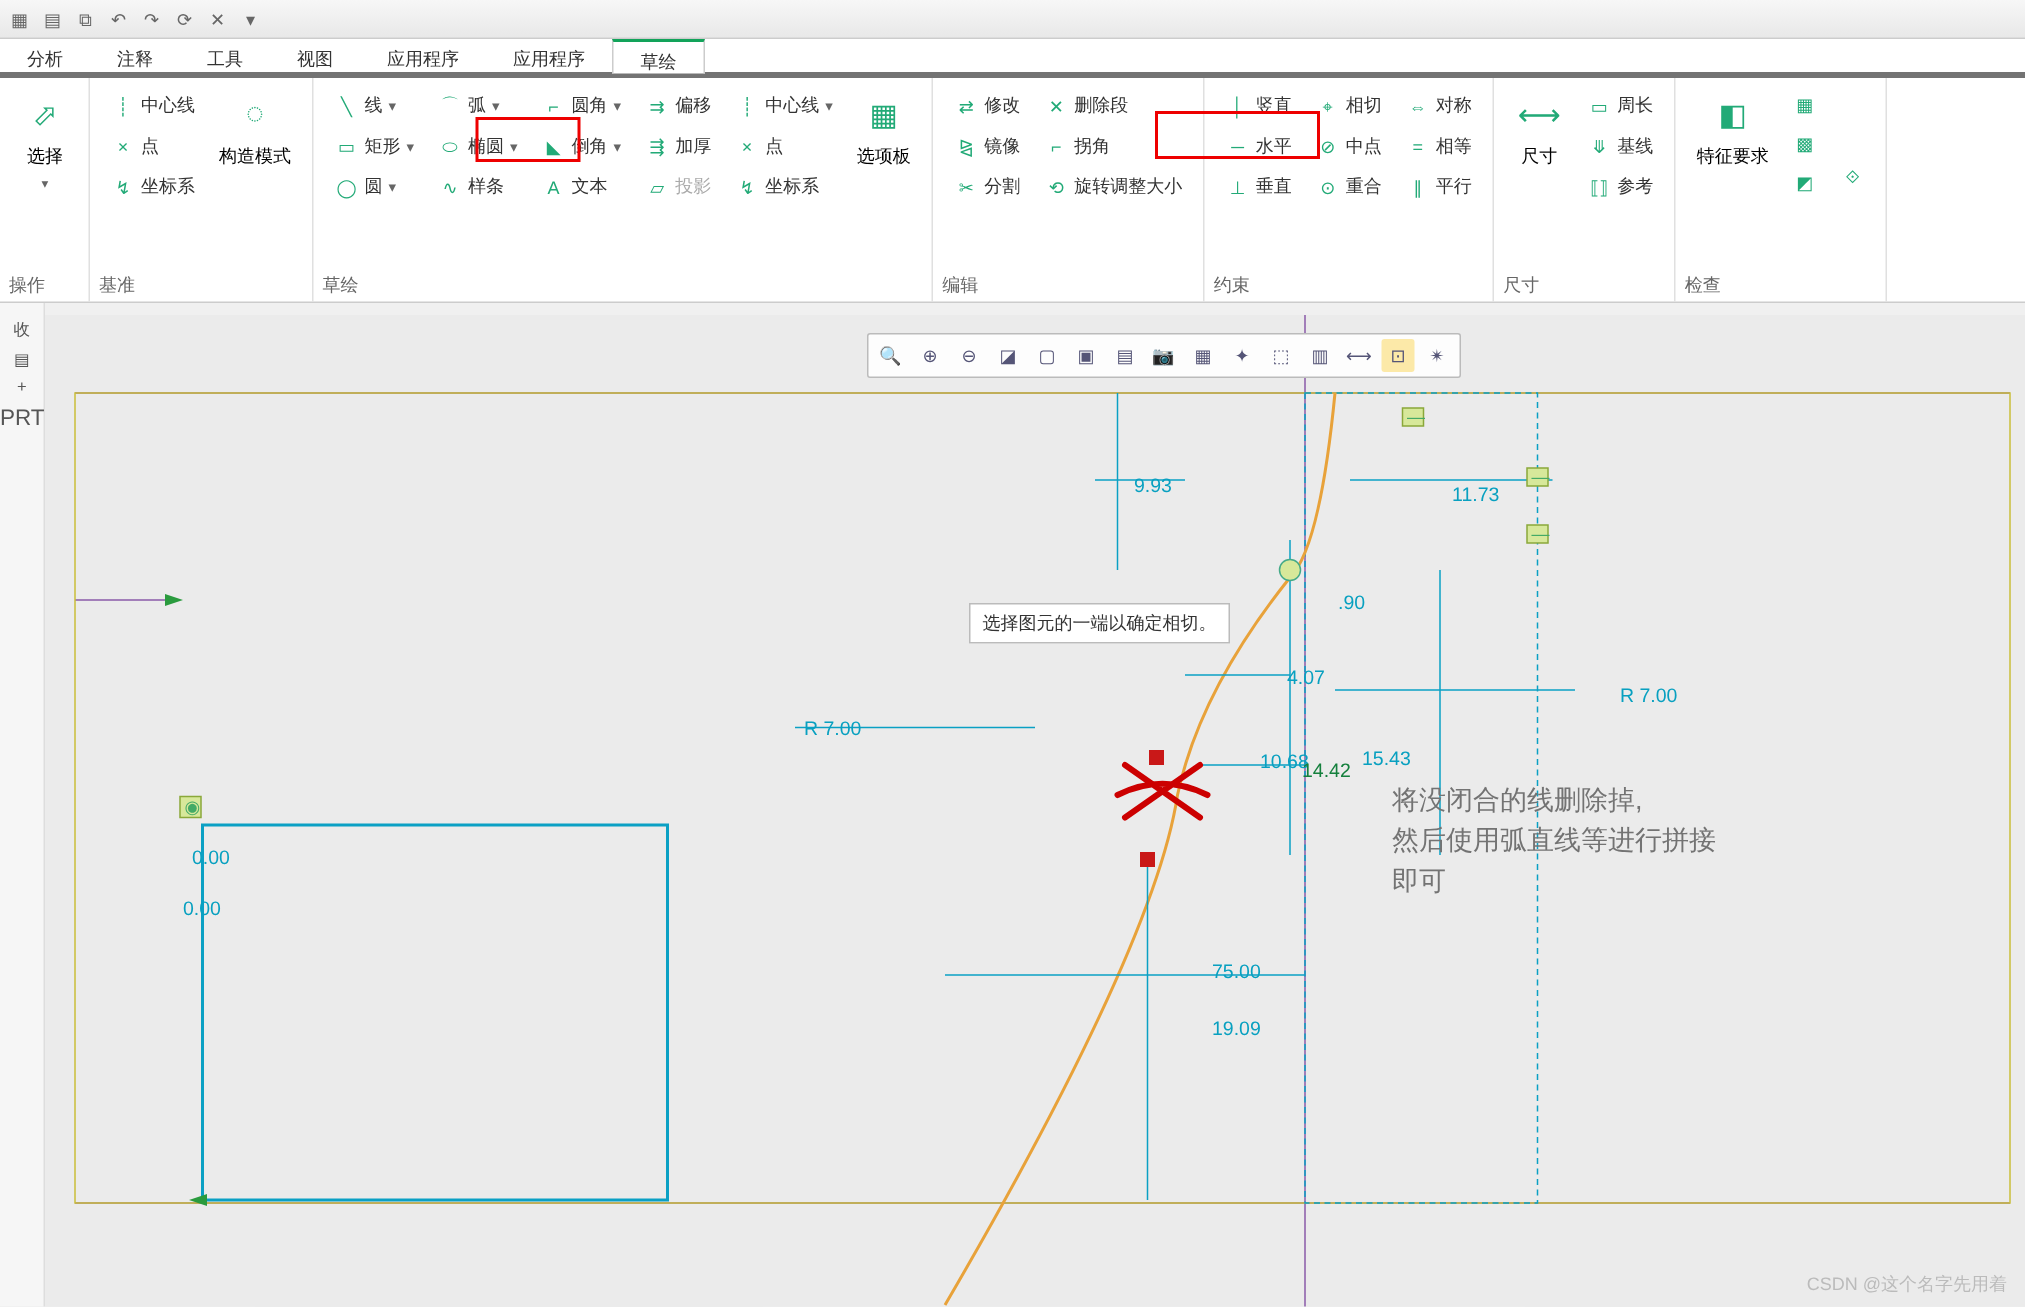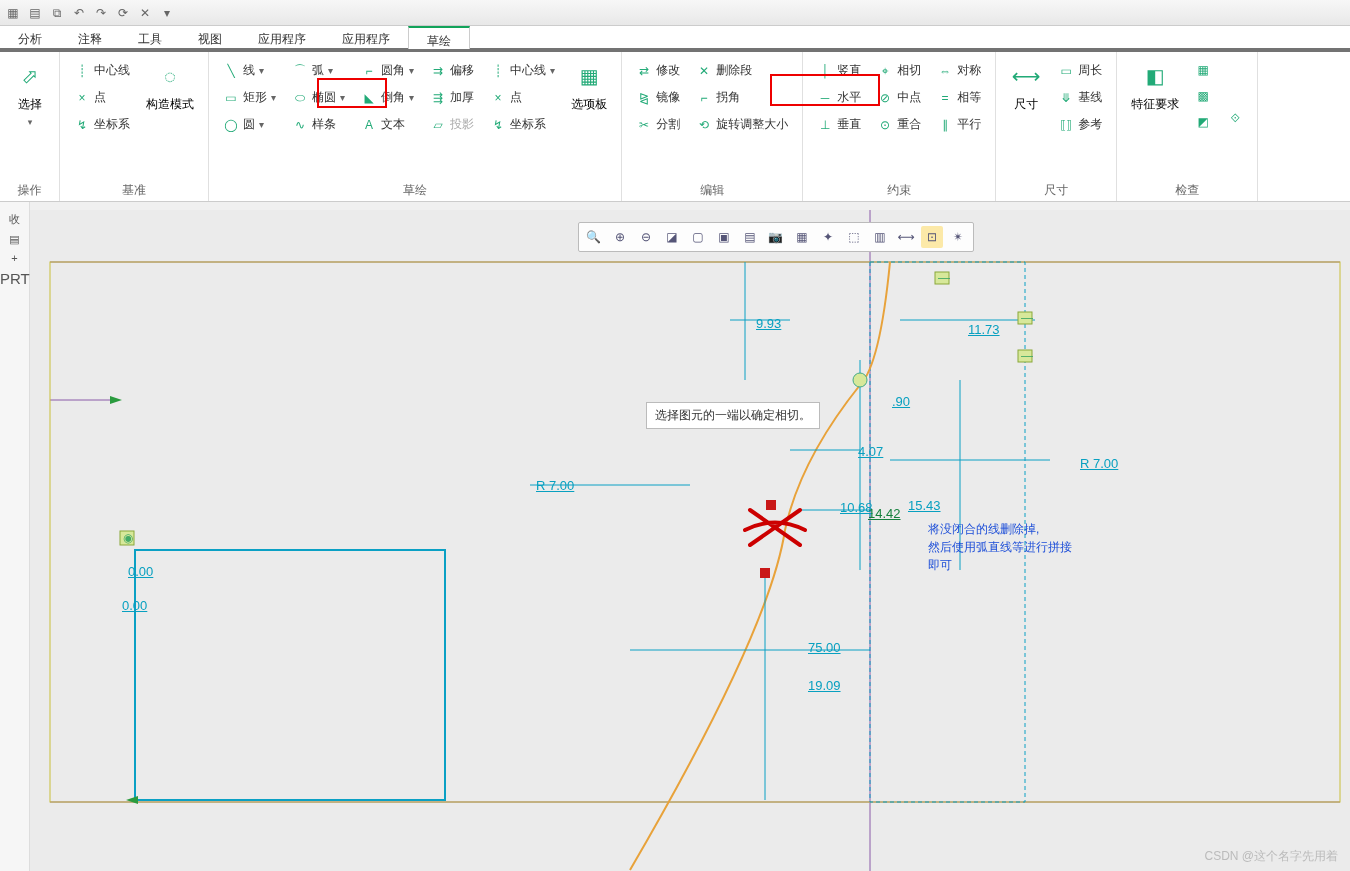--- a/index.html
+++ b/index.html
@@ -7,36 +7,36 @@
 .title-bar { height: 26px; background: linear-gradient(#f7f7f7,#e8e8e8); display: flex; align-items: center; border-bottom: 1px solid #ccc; padding: 0 4px; }
 .qat { display: flex; gap: 4px; align-items: center; }
 .qat-btn { width: 18px; height: 18px; display: flex; align-items: center; justify-content: center; color: #666; cursor: pointer; }
 .title-text { flex: 1; text-align: center; color: #555; }
 .tab-strip { height: 26px; background: #fff; display: flex; border-bottom: 4px solid #737373; }
 .tab { padding: 0 18px; line-height: 26px; color: #333; cursor: pointer; }
 .tab.active { background: #fff; border-top: 2px solid #12a35a; border-left: 1px solid #ccc; border-right: 1px solid #ccc; margin-bottom: -1px; }
 .ribbon { height: 150px; background: #fff; display: flex; border-bottom: 1px solid #ccc; }
 .panel { border-right: 1px solid #e0e0e0; display: flex; flex-direction: column; justify-content: space-between; padding: 4px 6px 2px 6px; }
 .panel-body { flex: 1; display: flex; }
-.panel-title { text-align: center; color: #666; font-size: 12px; padding-top: 2px; }
+.panel-title { text-align: left; color: #666; font-size: 12px; padding-top: 2px; }
 .col { display: flex; flex-direction: column; gap: 6px; padding: 4px 4px; }
 .btn { display: flex; align-items: center; gap: 4px; padding: 2px 4px; color: #333; cursor: pointer; white-space: nowrap; }
 .ic { width: 16px; height: 16px; display: inline-flex; align-items: center; justify-content: center; color: #2a7; }
 .dd::after { content: " ▾"; color: #666; font-size: 10px; }
 .big-btn { display: flex; flex-direction: column; align-items: center; padding: 4px 8px; cursor: pointer; gap: 4px; }
 .big-ic { width: 32px; height: 32px; display: flex; align-items: center; justify-content: center; font-size: 20px; color: #2a7; }
 .hl-red { position: absolute; border: 2px solid #e00; pointer-events: none; z-index: 50; }
 .canvas { position: absolute; top: 210px; left: 30px; right: 0; bottom: 0; background: #ebebeb; }
 .side { position: absolute; top: 202px; left: 0; width: 30px; height: 670px; background: #f6f6f6; border-right: 1px solid #ddd; padding-top: 4px; text-align: center; color: #555; }
 .side div { margin: 6px 0; font-size: 11px; }
 .mini-tb { position: absolute; top: 222px; left: 578px; height: 30px; background: #fdfdfd; border: 1px solid #bbb; border-radius: 2px; display: flex; align-items: center; padding: 0 4px; gap: 4px; z-index: 40; }
 .mini-btn { width: 22px; height: 22px; display: flex; align-items: center; justify-content: center; color: #557; cursor: pointer; border-radius: 2px; }
 .tip { position: absolute; background: #fff; border: 1px solid #bbb; padding: 4px 8px; color: #333; z-index: 45; }
-.annot { position: absolute; color: #1d4ed8; font-size: 12px; line-height: 1.5; z-index: 46; }
-.dim { position: absolute; color: #08a0c0; font-size: 13px; z-index: 30; text-decoration: underline; }
+.annot { position: absolute; color: #737373; font-size: 18px; line-height: 1.5; z-index: 46; }
+.dim { position: absolute; color: #08a0c0; font-size: 13px; z-index: 30; }
 .watermark { position: absolute; right: 12px; bottom: 6px; color: #bbb; font-size: 12px; }
 svg.sketch { position: absolute; top: 0; left: 0; }
 </style>
 </head>
 <body>
 
 <div class="title-bar">
   <div class="qat">
     <span class="qat-btn">▦</span>
     <span class="qat-btn">▤</span>

